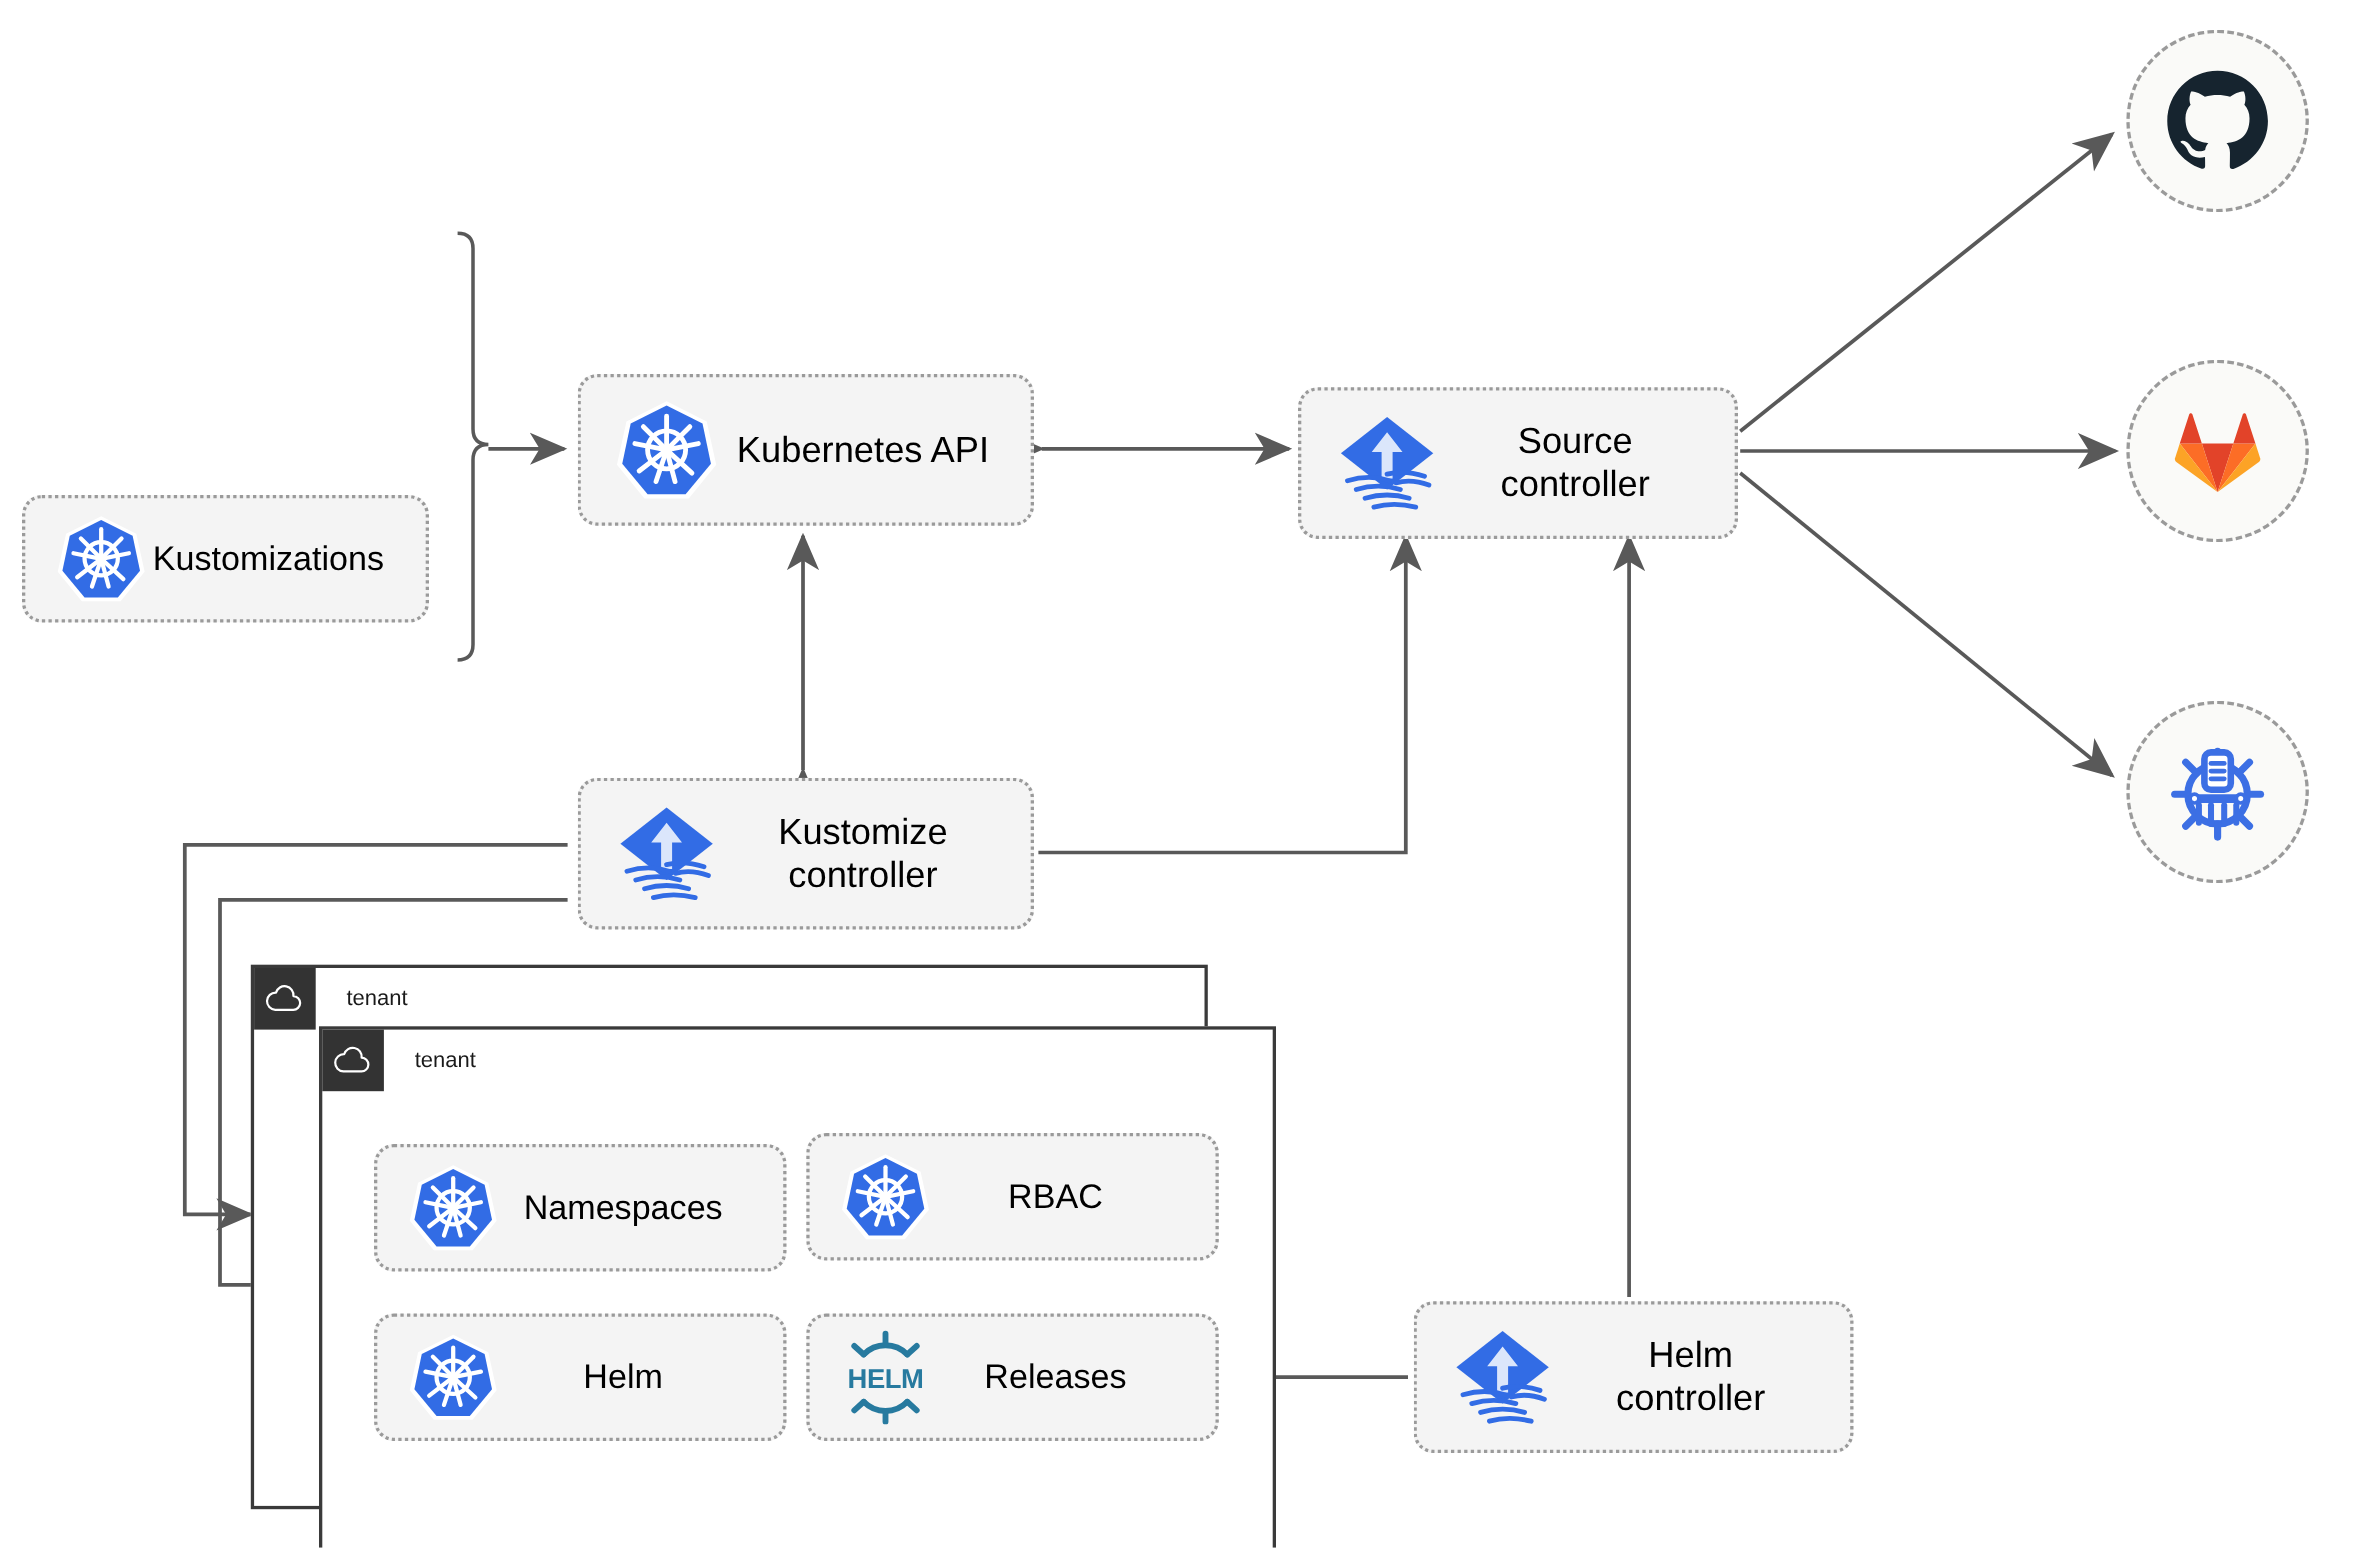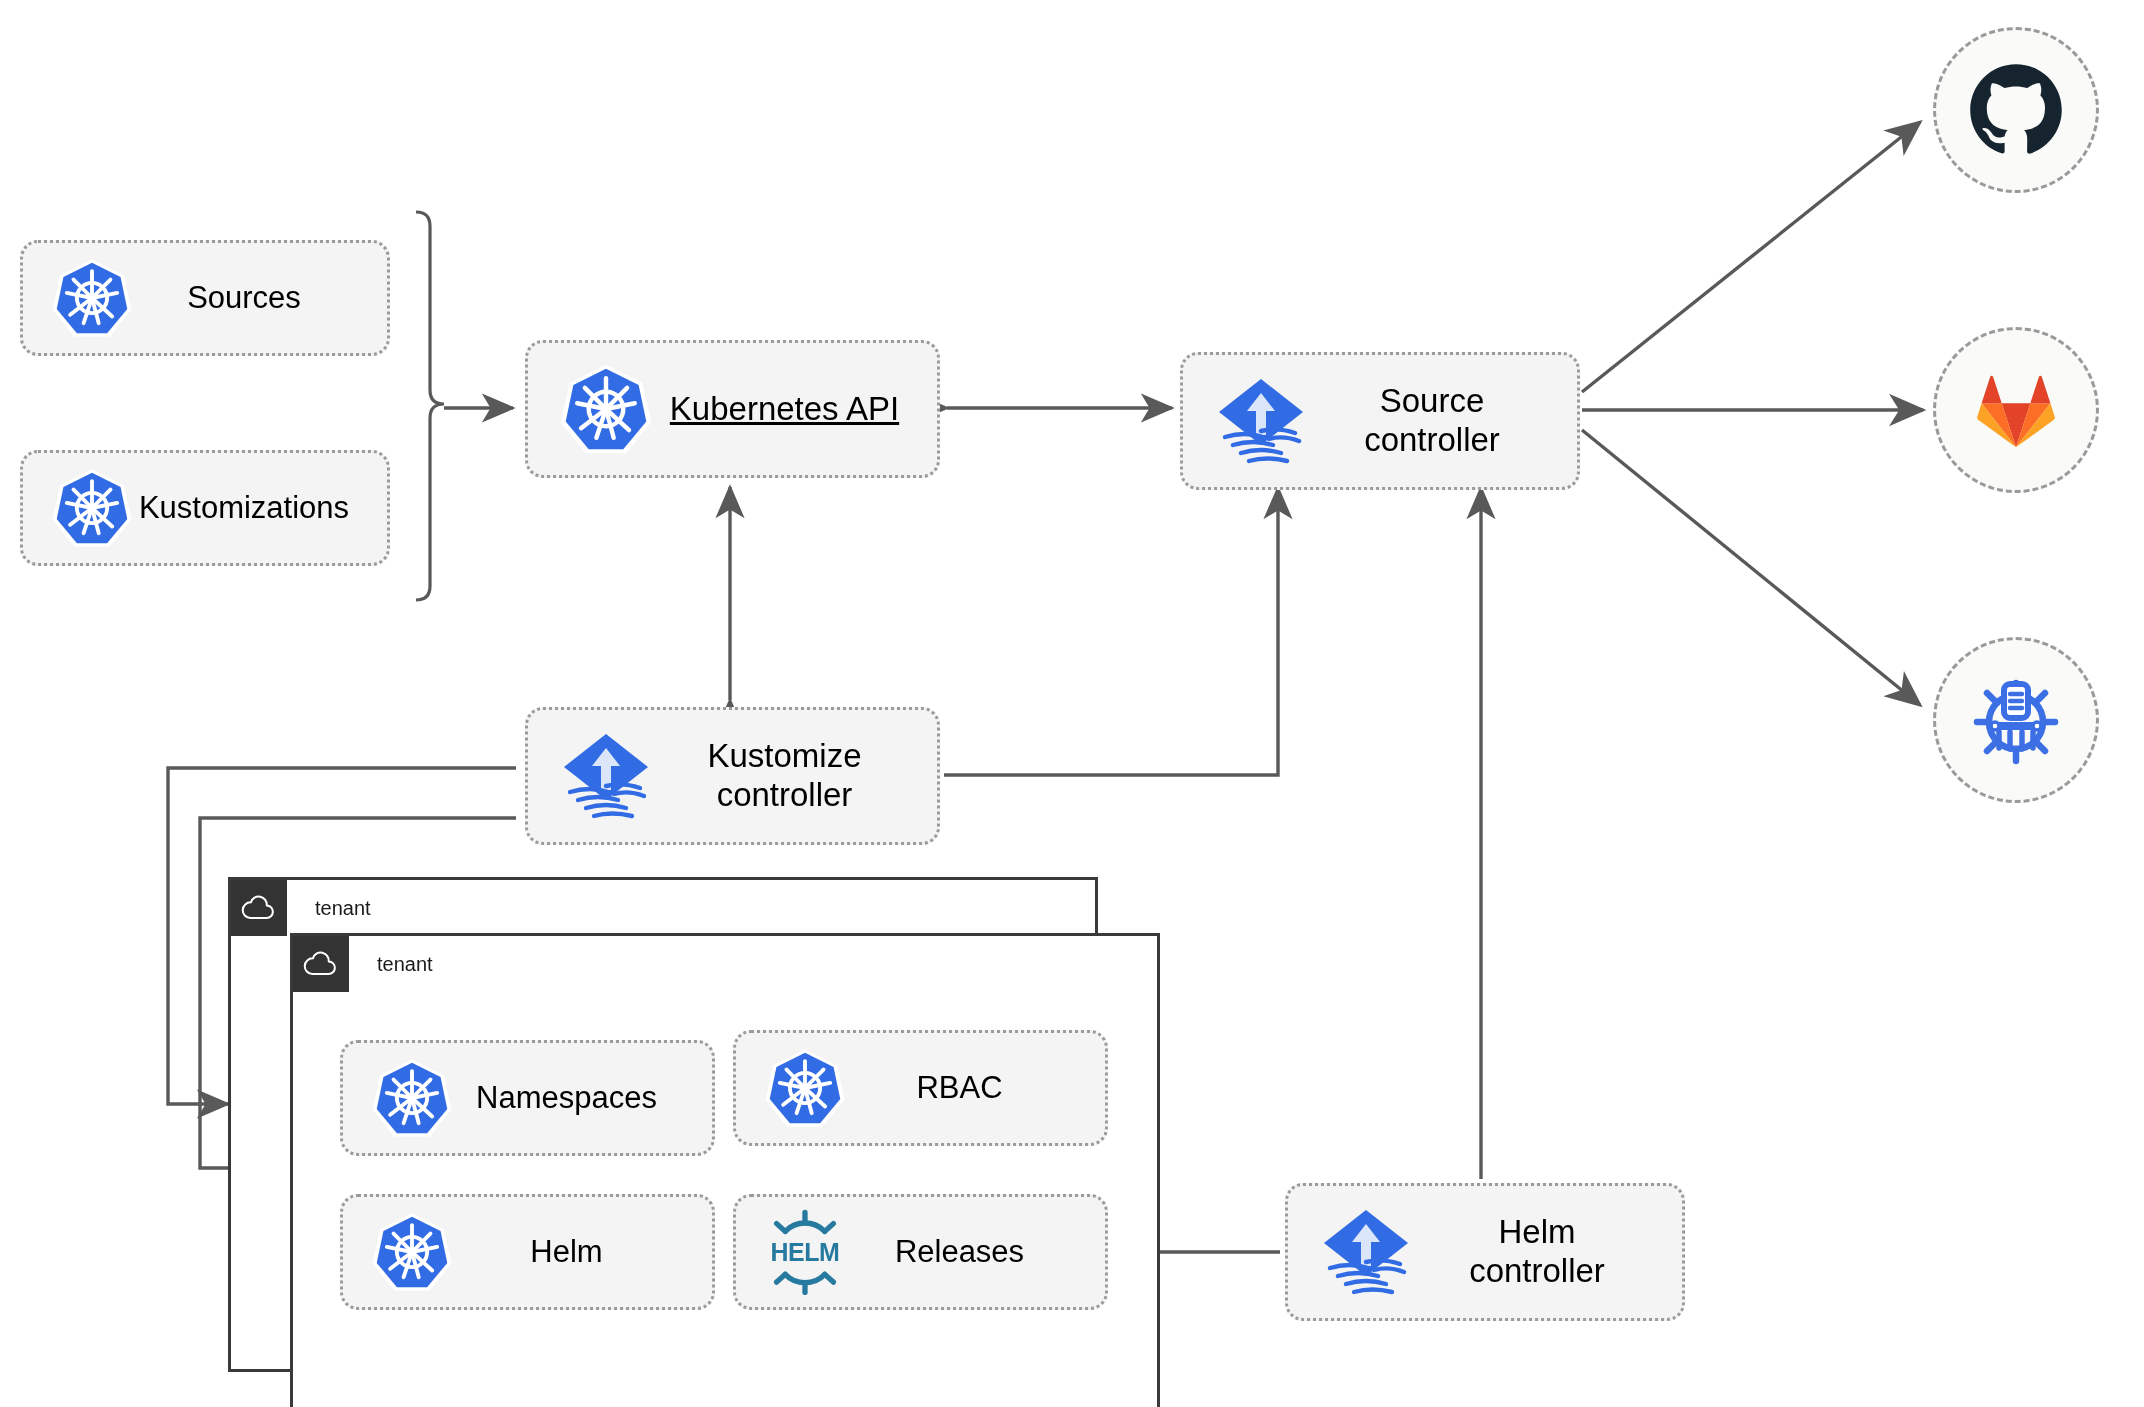--- a/index.html
+++ b/index.html
@@ -128,67 +128,45 @@
 
       <path d="M1582,430 L1920,705" marker-end="url(#ahs)"></path>
 
       <path d="M516,768 L168,768 L168,1104 L228,1104" marker-end="url(#ah)"></path>
 
       <path d="M516,818 L200,818 L200,1168 L290,1168" marker-end="url(#ah)"></path>
 
     </g>
   </svg>
 
-  <div class="node res" style="left:20px;top:240px;width:370px;height:116px;">
+
+  <div class="node res" style="left:20px;top:450px;width:370px;height:116px;">
     <span class="ico">
       <svg viewBox="0 0 100 100" width="84" height="84" aria-hidden="true">
         <path d="M50 4 L88 23 L97 64 L71 96 L29 96 L3 64 L12 23 Z" fill="#ffffff"></path>
         <path d="M50 8 L84 25 L92 63 L68 92 L32 92 L8 63 L16 25 Z" fill="#326CE5"></path>
         <g fill="none" stroke="#ffffff" stroke-width="4.6" stroke-linecap="round">
           <circle cx="50" cy="50" r="18"></circle>
           <path d="M50 50 L50 18"></path>
             <path d="M50 50 L72 28"></path>
             <path d="M50 50 L80 44"></path>
           <path d="M50 50 L74 72"></path>
             <path d="M50 50 L58 80"></path>
             <path d="M50 50 L40 80"></path>
           <path d="M50 50 L24 70"></path>
             <path d="M50 50 L20 44"></path>
             <path d="M50 50 L28 28"></path>
         </g>
         <circle cx="50" cy="50" r="5.2" fill="#ffffff"></circle>
       </svg>
     </span>
-    <span class="lbl">Sources</span>
-  </div>
-
-  <div class="node res" style="left:20px;top:450px;width:370px;height:116px;">
-    <span class="ico">
-      <svg viewBox="0 0 100 100" width="84" height="84" aria-hidden="true">
-        <path d="M50 4 L88 23 L97 64 L71 96 L29 96 L3 64 L12 23 Z" fill="#ffffff"></path>
-        <path d="M50 8 L84 25 L92 63 L68 92 L32 92 L8 63 L16 25 Z" fill="#326CE5"></path>
-        <g fill="none" stroke="#ffffff" stroke-width="4.6" stroke-linecap="round">
-          <circle cx="50" cy="50" r="18"></circle>
-          <path d="M50 50 L50 18"></path>
-            <path d="M50 50 L72 28"></path>
-            <path d="M50 50 L80 44"></path>
-          <path d="M50 50 L74 72"></path>
-            <path d="M50 50 L58 80"></path>
-            <path d="M50 50 L40 80"></path>
-          <path d="M50 50 L24 70"></path>
-            <path d="M50 50 L20 44"></path>
-            <path d="M50 50 L28 28"></path>
-        </g>
-        <circle cx="50" cy="50" r="5.2" fill="#ffffff"></circle>
-      </svg>
-    </span>
     <span class="lbl">Kustomizations</span>
   </div>
 
-  <div class="node ctrl" style="left:525px;top:340px;width:415px;height:138px;text-decoration:underline;">
+  <div class="node ctrl" style="left:525px;top:340px;width:415px;height:138px;">
     <span class="ico">
       <svg viewBox="0 0 100 100" width="96" height="96" aria-hidden="true">
         <path d="M50 4 L88 23 L97 64 L71 96 L29 96 L3 64 L12 23 Z" fill="#ffffff"></path>
         <path d="M50 8 L84 25 L92 63 L68 92 L32 92 L8 63 L16 25 Z" fill="#326CE5"></path>
         <g fill="none" stroke="#ffffff" stroke-width="4.6" stroke-linecap="round">
           <circle cx="50" cy="50" r="18"></circle>
           <path d="M50 50 L50 18"></path>
             <path d="M50 50 L72 28"></path>
             <path d="M50 50 L80 44"></path>
           <path d="M50 50 L74 72"></path>

